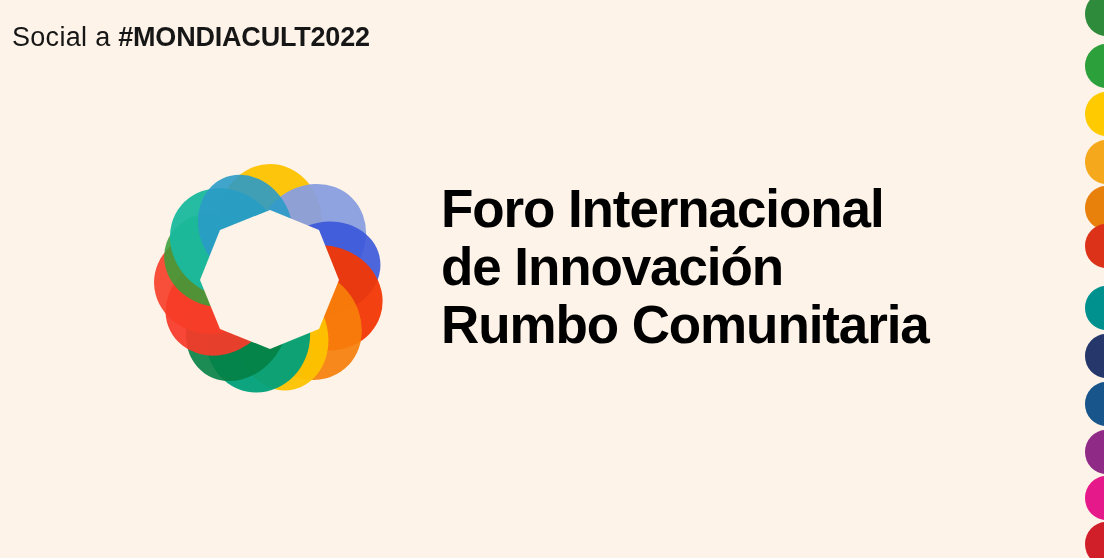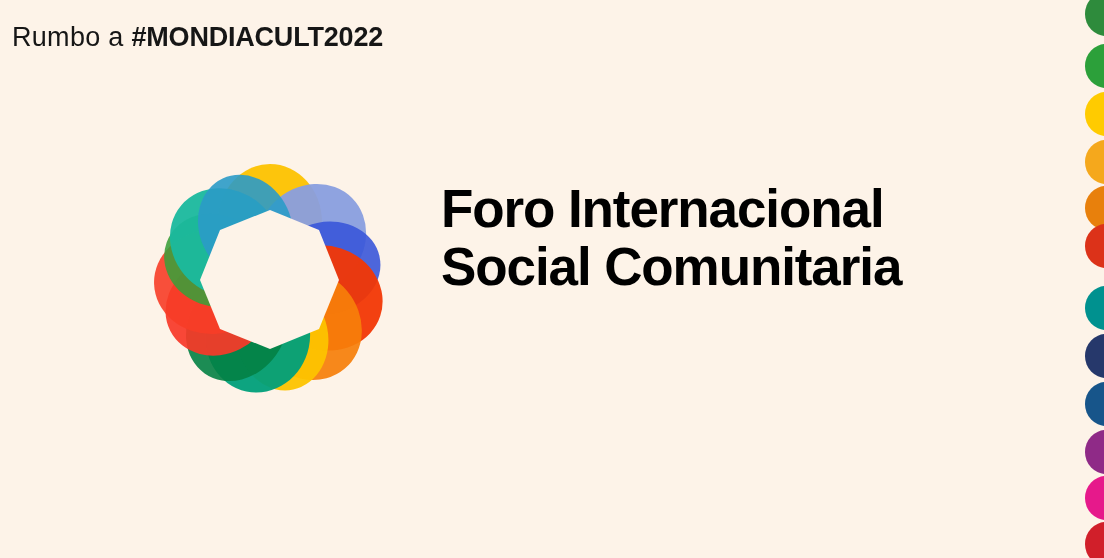--- a/index.html
+++ b/index.html
@@ -87,21 +87,21 @@
     height: 44px;
     border-radius: 50%;
   }
 </style>
 </head>
 <body>
 
 <div id="banner" style="background: rgb(253, 243, 232);">
 
   <div id="kicker" style="color: rgb(22, 22, 22);">
-    <span class="light">Rumbo a </span><span class="hash">#MONDIACULT2022</span>
+    <span class="light">Social a </span><span class="hash">#MONDIACULT2022</span>
   </div>
 
   <div id="logo-wrap">
     <svg id="logo-svg" viewBox="0 0 324 324" xmlns="http://www.w3.org/2000/svg">
       <defs>
 
         <g id="lobe">
           <path d="M 0,-62
                    C 30,-62 54,-40 54,-10
                    C 54,22 30,44 0,44
@@ -167,21 +167,22 @@
           </g>
         </g>
       </g>
 
       <polygon points="162,92 211,112 231,162 211,211 162,231 112,211 92,162 112,112" fill="#FDF3E8"></polygon>
     </svg>
   </div>
 
   <div id="headline" style="color: rgb(0, 0, 0);">
     <span class="hl-line">Foro Internacional</span>
-    <span class="hl-line">Social Comunitaria</span>
+    <span class="hl-line">de Innovación</span>
+    <span class="hl-line">Rumbo Comunitaria</span>
   </div>
 
   <div id="dot-rail">
       <div class="dot" style="background: rgb(46, 139, 60); top: -8px; width: 42px; height: 44px;"></div>
       <div class="dot" style="background: rgb(44, 160, 58); top: 44px; width: 42px; height: 44px;"></div>
       <div class="dot" style="background: rgb(255, 203, 0); top: 92px; width: 42px; height: 44px;"></div>
       <div class="dot" style="background: rgb(245, 168, 28); top: 140px; width: 42px; height: 44px;"></div>
       <div class="dot" style="background: rgb(232, 128, 12); top: 186px; width: 42px; height: 44px;"></div>
       <div class="dot" style="background: rgb(220, 50, 25); top: 224px; width: 42px; height: 44px;"></div>
       <div class="dot" style="background: rgb(0, 145, 143); top: 286px; width: 42px; height: 44px;"></div>

